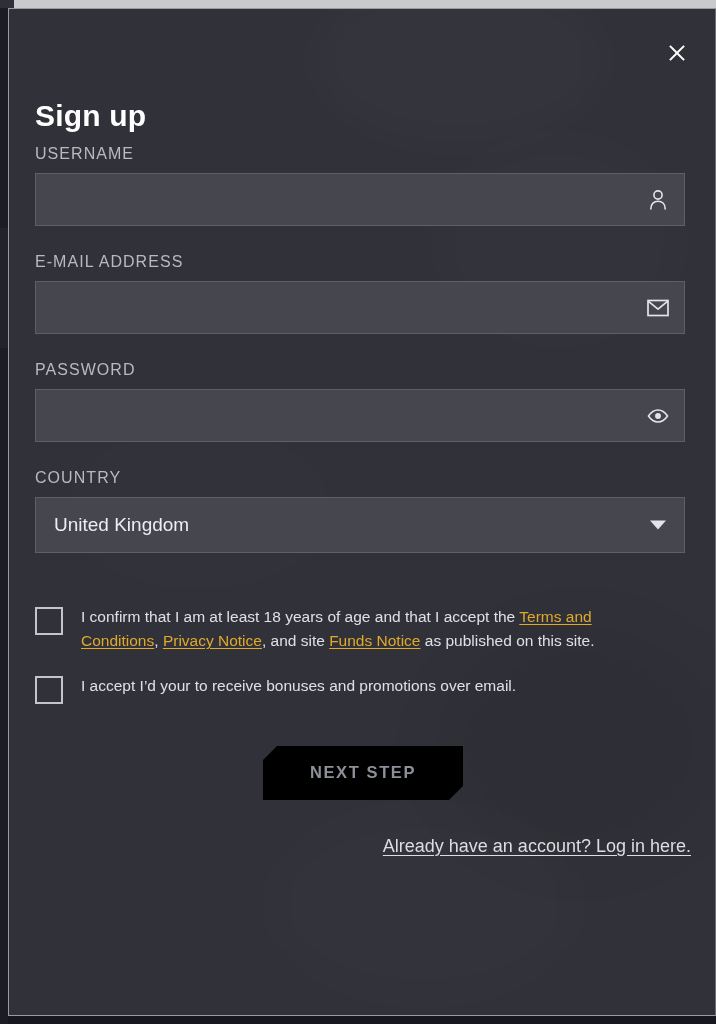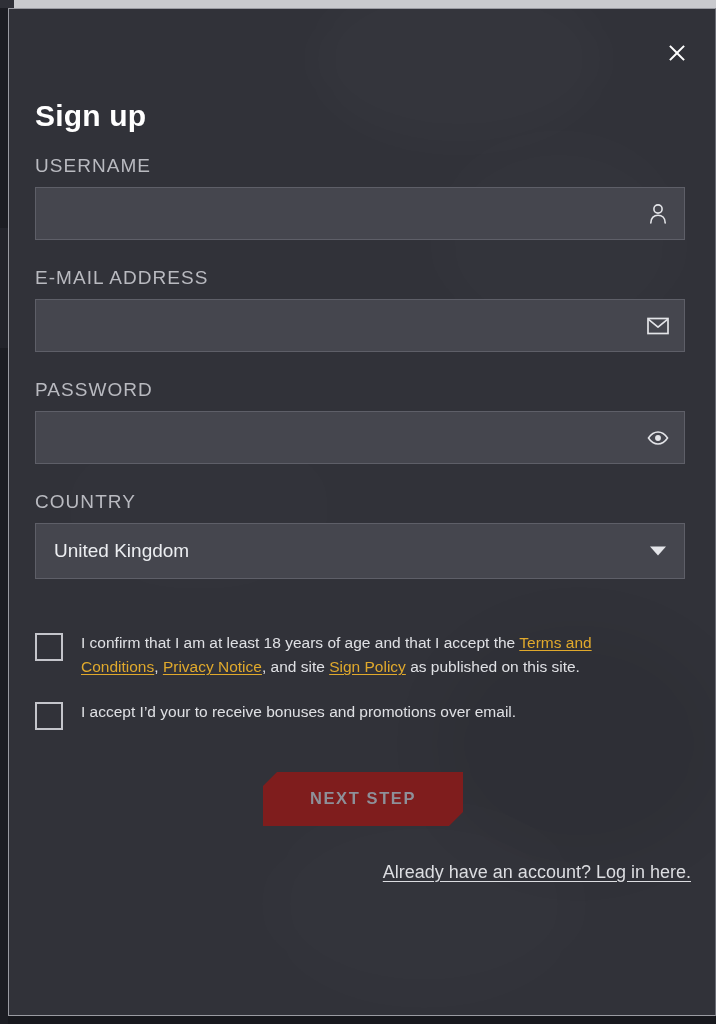--- a/index.html
+++ b/index.html
@@ -106,29 +106,29 @@
     width: 708px;
     padding: 92px 26px 0 26px;
   }
 
   #title {
     color: #ffffff;
     font-size: 30px;
     font-weight: bold;
     letter-spacing: .2px;
     line-height: 1;
-    margin-bottom: 24px;
+    margin-bottom: 14px;
   }
 
   .field-group { margin-bottom: 27px; }
 
   .field-label {
     display: block;
     color: #b9bac0;
-    font-size: 19px;
+    font-size: 16px;
     letter-spacing: 1.05px;
     margin-bottom: 10px;
   }
 
   .input-wrap {
     position: relative;
     width: 650px;
     height: 53px;
     background: #45464e;
     border: 1px solid #5e5f68;
@@ -222,21 +222,21 @@
 
   
   #next-step-row {
     margin-top: 42px;
     display: flex;
     justify-content: center;
   }
   #next-step-btn {
     width: 200px;
     height: 54px;
-    background: #7f1d1d;
+    background: #000000;
     color: #8e9099;
     font-size: 16.5px;
     font-weight: bold;
     letter-spacing: 1.6px;
     display: flex;
     align-items: center;
     justify-content: center;
     border: none;
     cursor: pointer;
     font-family: "Liberation Sans", sans-serif;
@@ -328,21 +328,21 @@
         <div class="select-wrap">
           <span id="country-value">United Kingdom</span>
           <span id="country-caret"></span>
         </div>
       </div>
 
       <div id="consents">
 
         <div class="consent-row">
           <div class="checkbox"></div>
-          <div class="consent-text"><span>I confirm that I am at least 18 years of age and that I accept the </span><a href="#">Terms and Conditions</a><span>, </span><a href="#">Privacy Notice</a><span>, and site </span><a href="#">Sign Policy</a><span> as published on this site.</span></div>
+          <div class="consent-text"><span>I confirm that I am at least 18 years of age and that I accept the </span><a href="#">Terms and Conditions</a><span>, </span><a href="#">Privacy Notice</a><span>, and site </span><a href="#">Funds Notice</a><span> as published on this site.</span></div>
         </div>
 
         <div class="consent-row second">
           <div class="checkbox"></div>
           <div class="consent-text">I accept I’d your to receive bonuses and promotions over email.</div>
         </div>
 
       </div>
 
       <div id="next-step-row">

